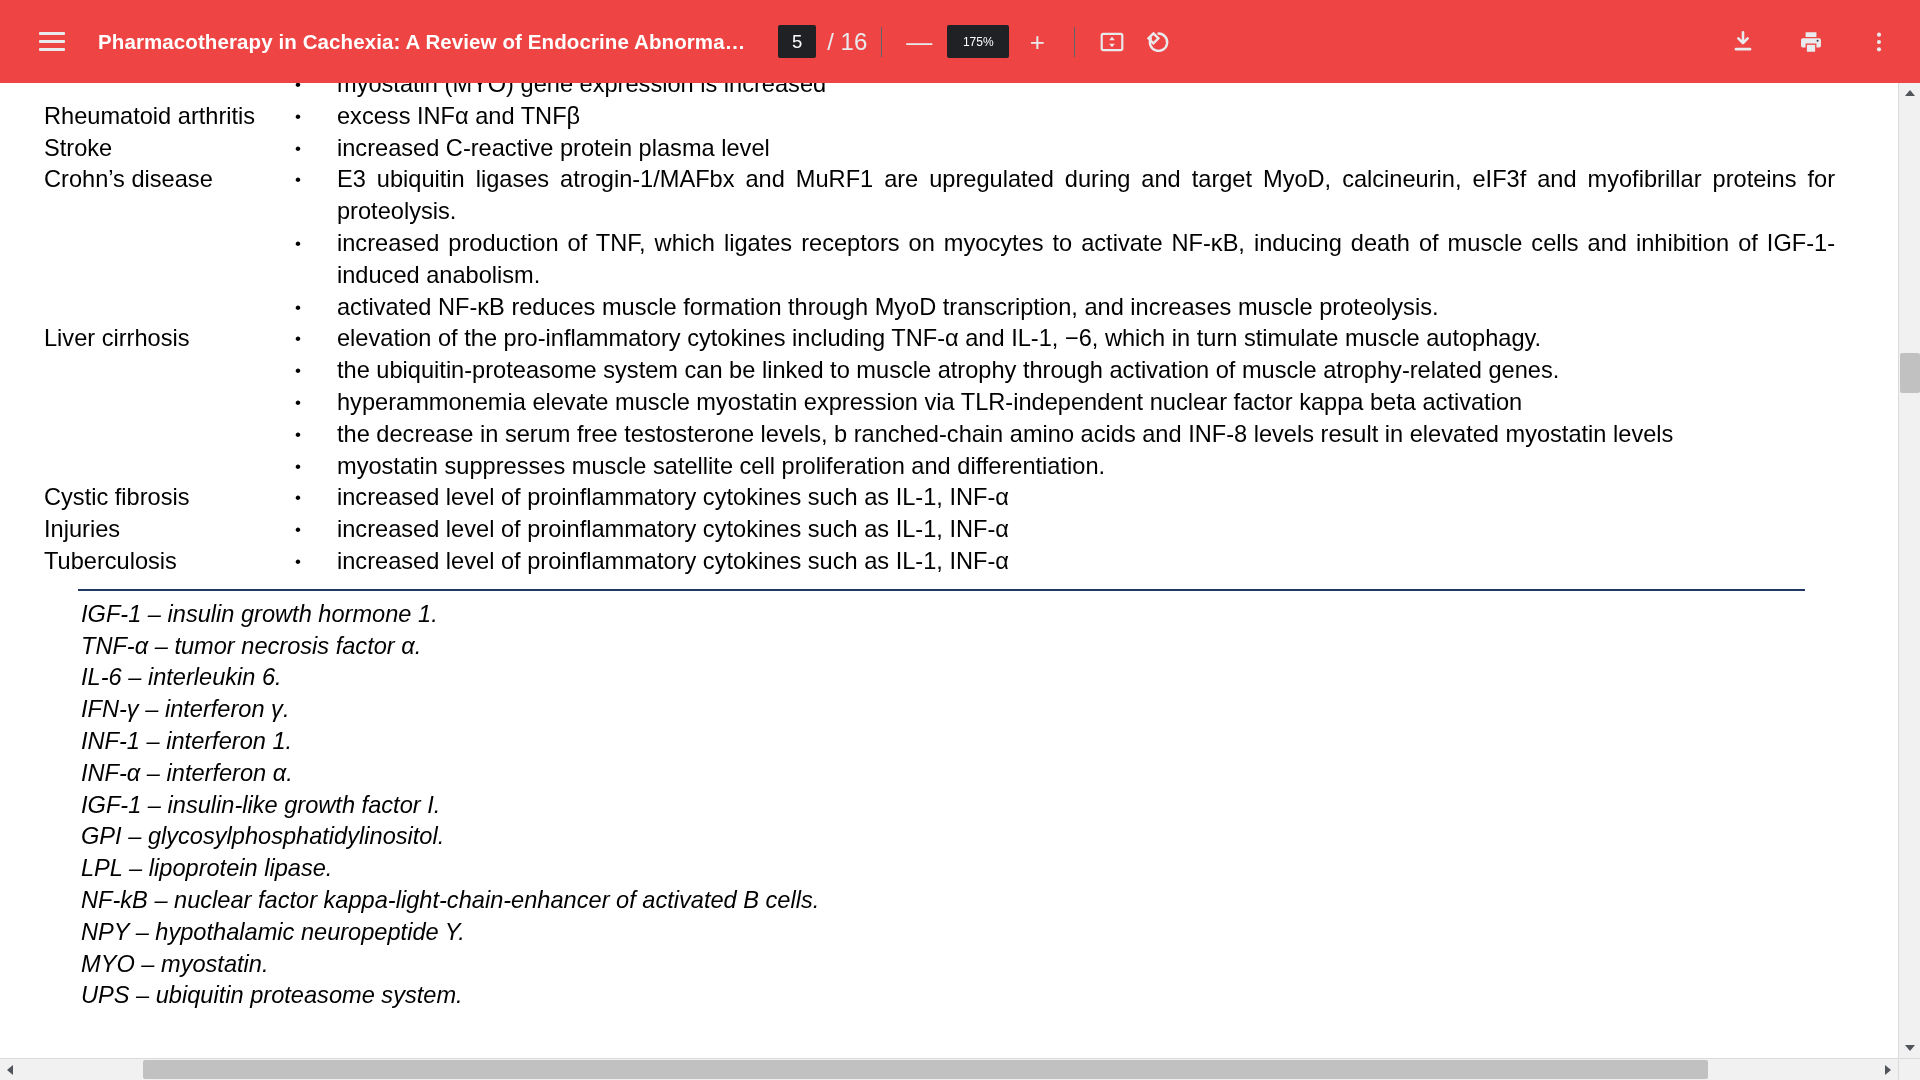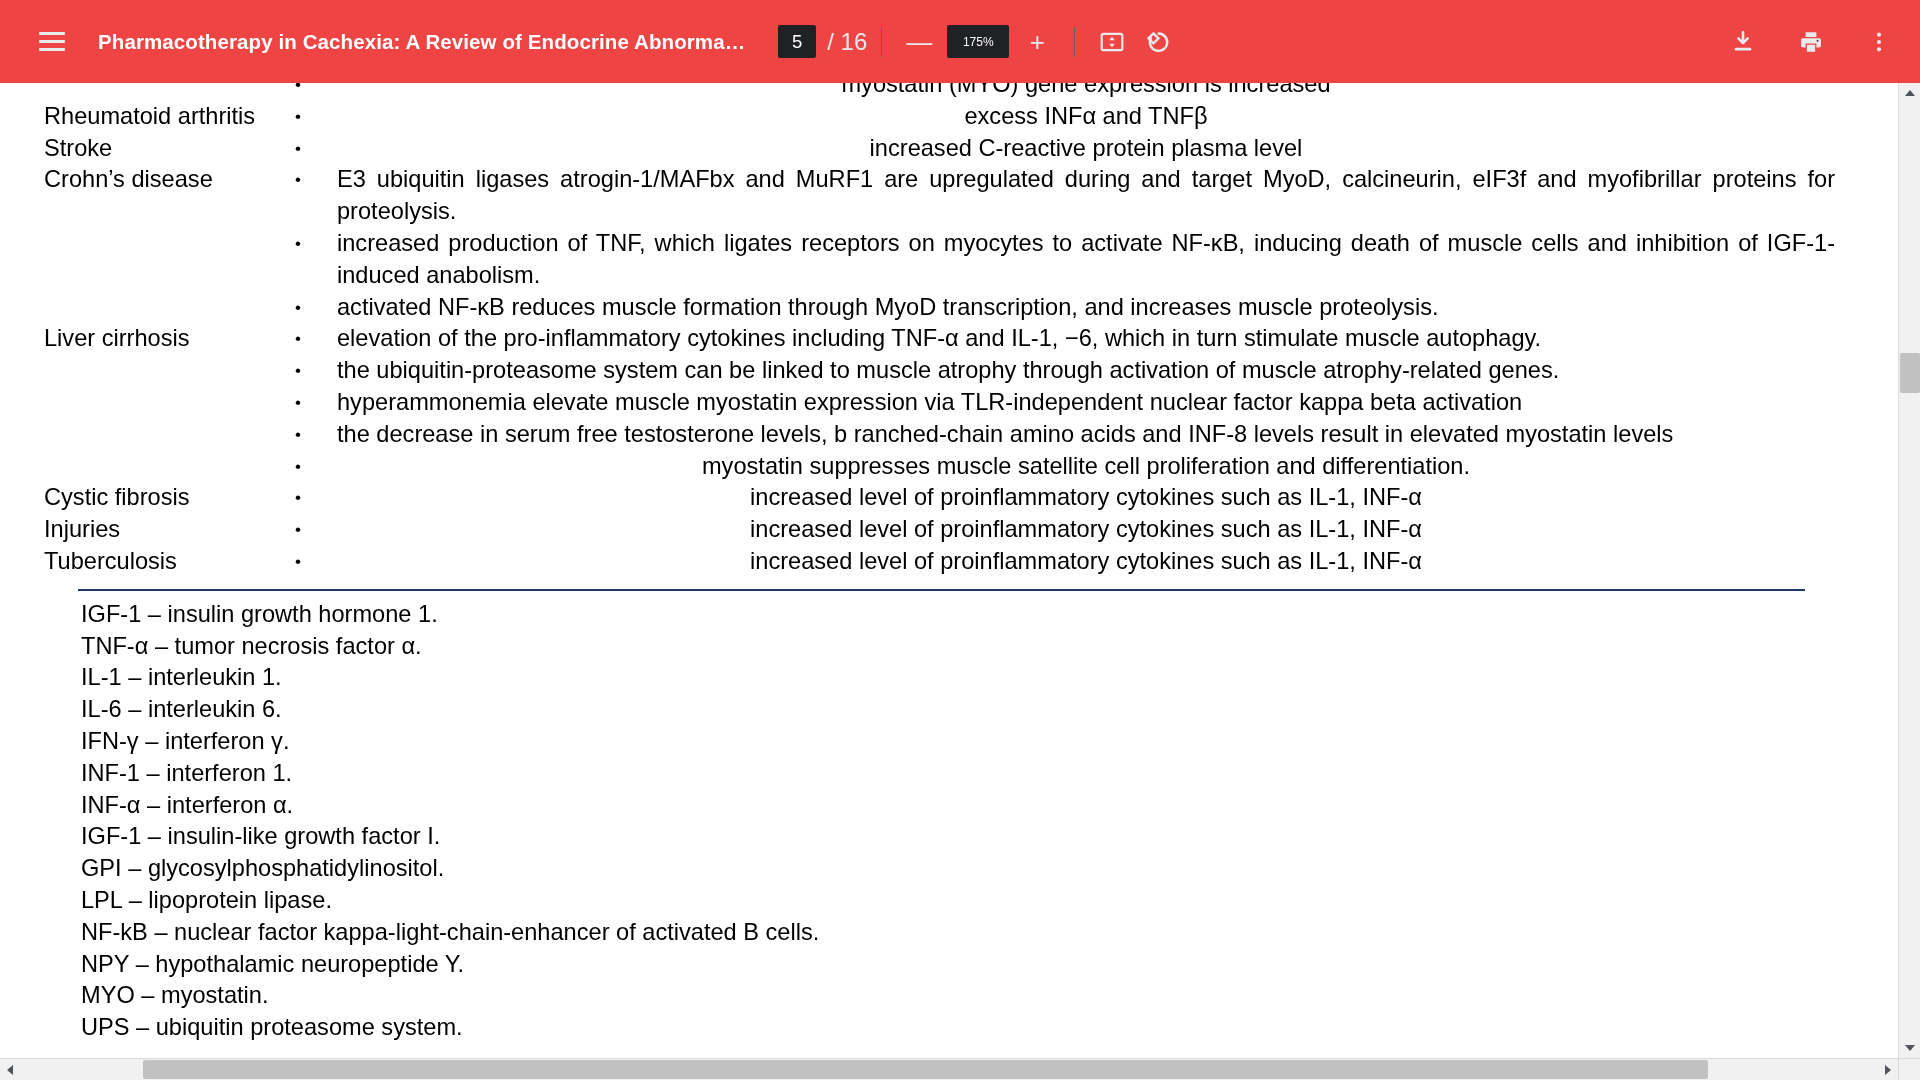--- a/index.html
+++ b/index.html
@@ -127,37 +127,38 @@
     padding-left: 44px;
     white-space: nowrap;
   }
   .col-bullet {
     flex: 0 0 42px;
     text-align: left;
     font-size: 17px;
     line-height: 31.8px;
   }
   .col-text { flex: 1 1 auto; padding-right: 55px; text-align: justify; }
-  .col-text.nojust { text-align: center; }
+  .col-text.nojust { text-align: left; }
 
   #table-bottom-rule {
     position: absolute;
     left: 78px; top: 0;
     width: 1727px; height: 2px;
     background: #1f3864;
   }
 
   
   #abbrev-list {
     position: absolute;
     left: 81px;
     width: 1700px;
     font-size: 23.6px;
     line-height: 31.8px;
     color: #000000;
+    font-style: italic;
   }
   .abbrev-line { white-space: nowrap; }
 
   
   #vscroll {
     position: absolute;
     right: 0; top: 83px;
     width: 22px; height: 975px;
     background: #f1f1f1;
     border-left: 1px solid #dadada;
@@ -362,21 +363,20 @@
         <div class="tbl-row">
           <div class="col-cond">Tuberculosis</div>
           <div class="col-bullet">•</div>
           <div class="col-text nojust">increased level of proinflammatory cytokines such as IL-1, INF-α</div>
         </div>
       </div>
     <div id="table-bottom-rule" style="top: 519.75px; background: rgb(31, 56, 100);"></div>
     <div id="abbrev-list" style="top: 529.75px;">
         <div class="abbrev-line">IGF-1 – insulin growth hormone 1.</div>
         <div class="abbrev-line">TNF-α – tumor necrosis factor α.</div>
-        <div class="abbrev-line">IL-1 – interleukin 1.</div>
         <div class="abbrev-line">IL-6 – interleukin 6.</div>
         <div class="abbrev-line">IFN-γ – interferon γ.</div>
         <div class="abbrev-line">INF-1 – interferon 1.</div>
         <div class="abbrev-line">INF-α – interferon α.</div>
         <div class="abbrev-line">IGF-1 – insulin-like growth factor I.</div>
         <div class="abbrev-line">GPI – glycosylphosphatidylinositol.</div>
         <div class="abbrev-line">LPL – lipoprotein lipase.</div>
         <div class="abbrev-line">NF-kB – nuclear factor kappa-light-chain-enhancer of activated B cells.</div>
         <div class="abbrev-line">NPY – hypothalamic neuropeptide Y.</div>
         <div class="abbrev-line">MYO – myostatin.</div>

